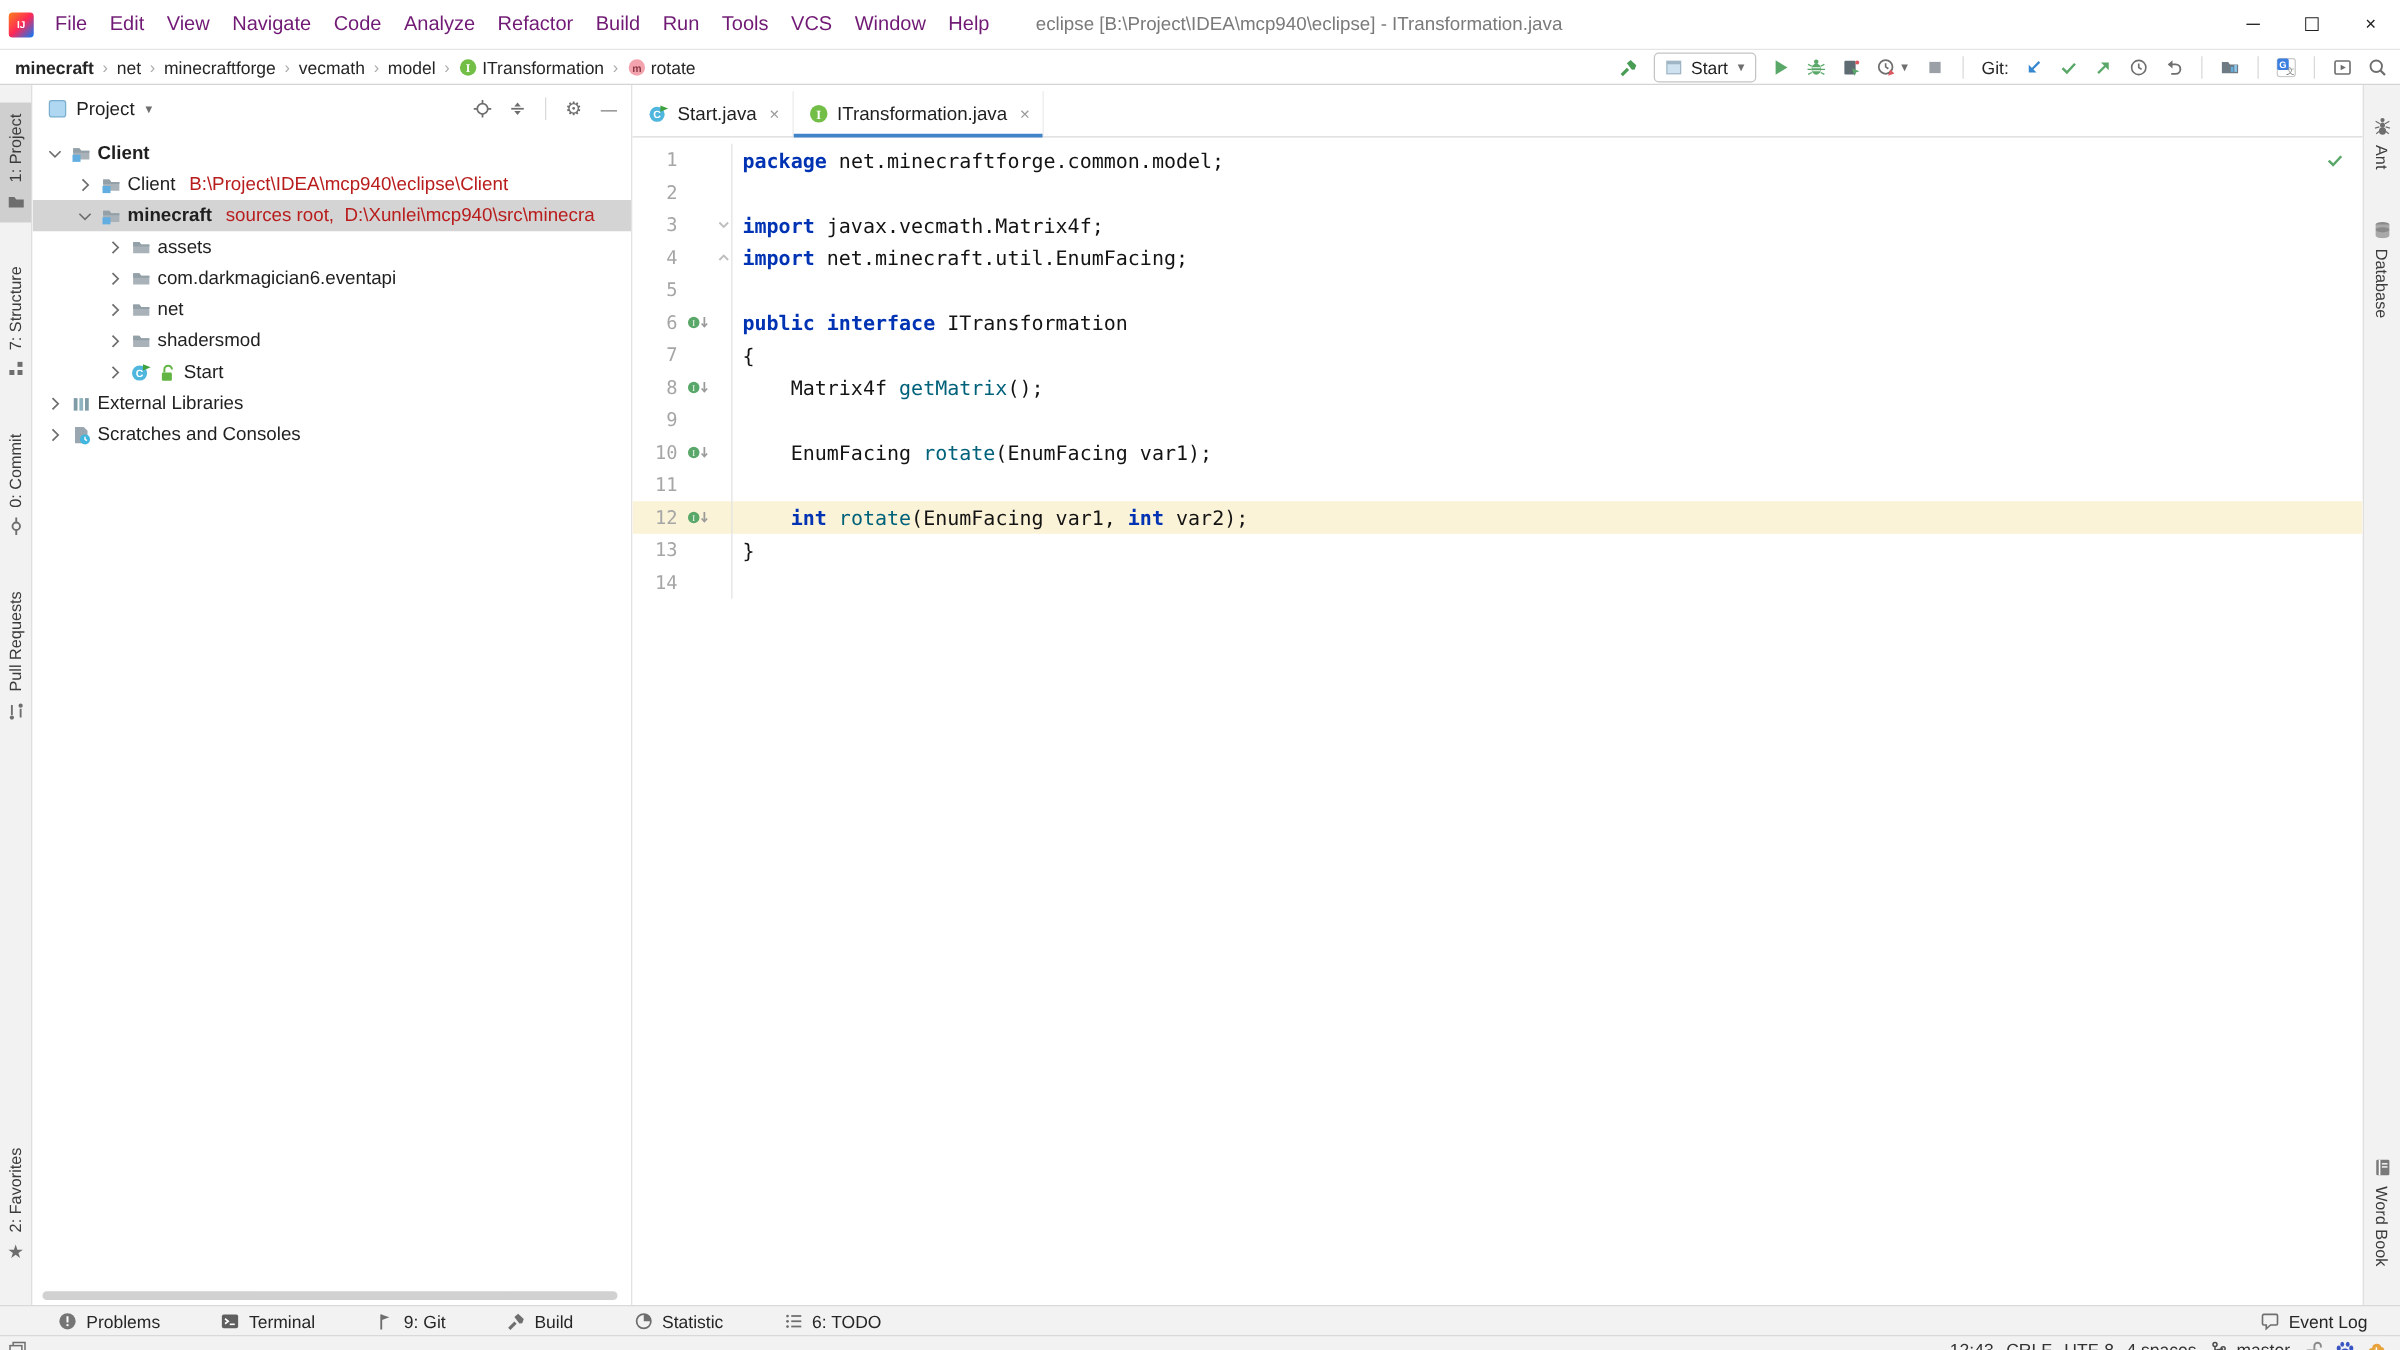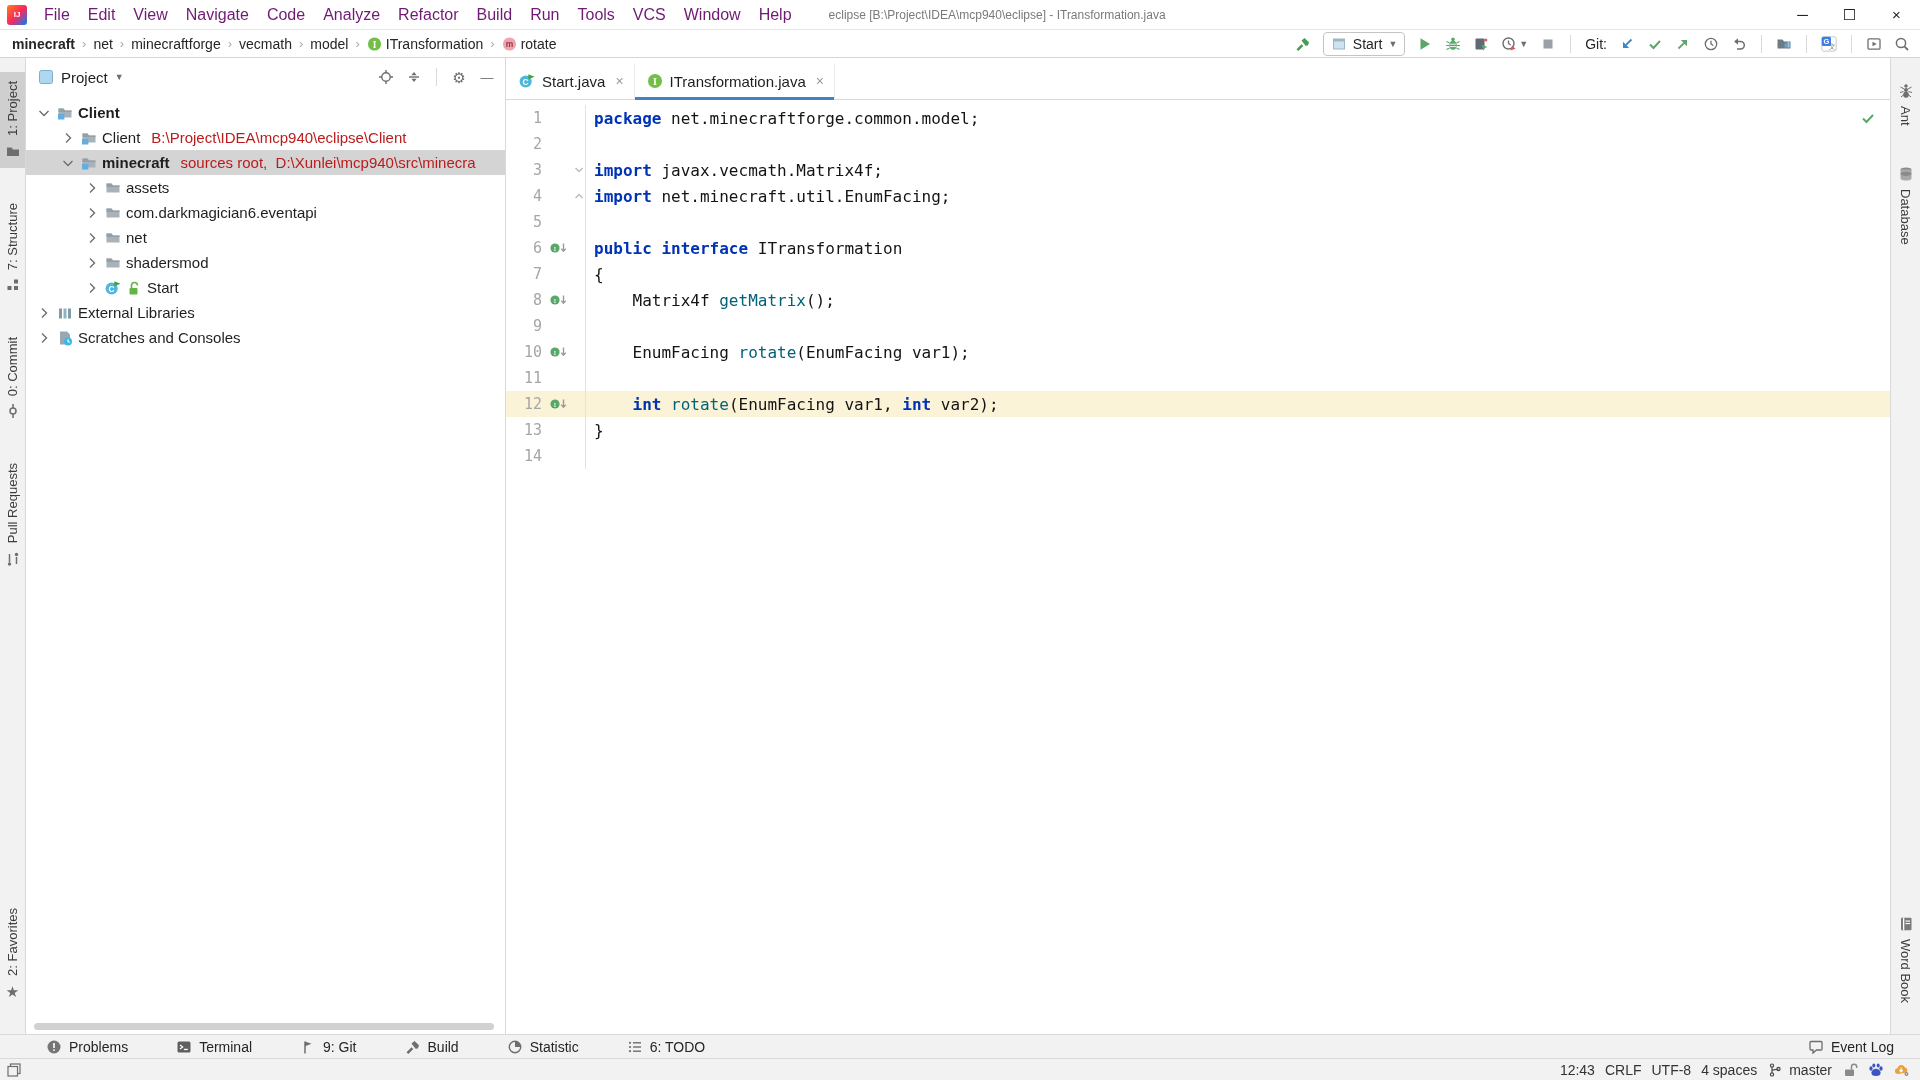--- a/index.html
+++ b/index.html
@@ -2,27 +2,27 @@
 <html><head>
 <meta charset="utf-8">
 <style>
   * { margin:0; padding:0; box-sizing:border-box; }
   html,body { width:1920px; height:1080px; overflow:hidden; }
   body { font-family:"Liberation Sans", sans-serif; background:#fff; color:#1f1f1f; }
   .icon { display:inline-flex; width:16px; height:16px; align-items:center; justify-content:center; flex:none; }
   .icon svg { display:block; }
 
   
-  .titlebar { height:30px; display:flex; align-items:center; background:#fff; border-bottom:1px solid #E5E5E5; }
+  .titlebar { height:40px; display:flex; align-items:center; background:#fff; border-bottom:1px solid #E5E5E5; }
   .logo { width:20px; height:20px; margin:0 8px 0 7px; border-radius:3px; flex:none;
           background:linear-gradient(135deg,#FC801D 0%,#FE2857 50%,#007EFF 100%);
           color:#fff; font-size:8px; font-weight:bold; display:flex; align-items:center; justify-content:center; }
   .menus { display:flex; }
   .menu-item { padding:12px 9px; font-size:16px; line-height:29px; color:#701a75; cursor:default; }
-  .win-title { margin-left:28px; font-size:12px; color:#7a7a7a; white-space:nowrap; }
+  .win-title { margin-left:28px; font-size:15px; color:#7a7a7a; white-space:nowrap; }
   .win-controls { margin-left:auto; display:flex; }
   .win-btn { width:47px; height:29px; display:flex; align-items:center; justify-content:center; font-size:15px; color:#222; }
 
   
   .toolbar-row { height:28px; display:flex; align-items:center; border-bottom:1px solid #D4D4D4; background:#fff; padding:0 10px 0 12px; }
   .breadcrumbs { display:flex; align-items:center; font-size:14px; color:#262626; }
   .crumb { display:flex; align-items:center; gap:4px; }
   .crumb.bold { font-weight:bold; }
   .crumb-sep { color:#ABABAB; padding:0 7px; font-size:13px; }
   .crumb .icon { width:15px; height:15px; }

